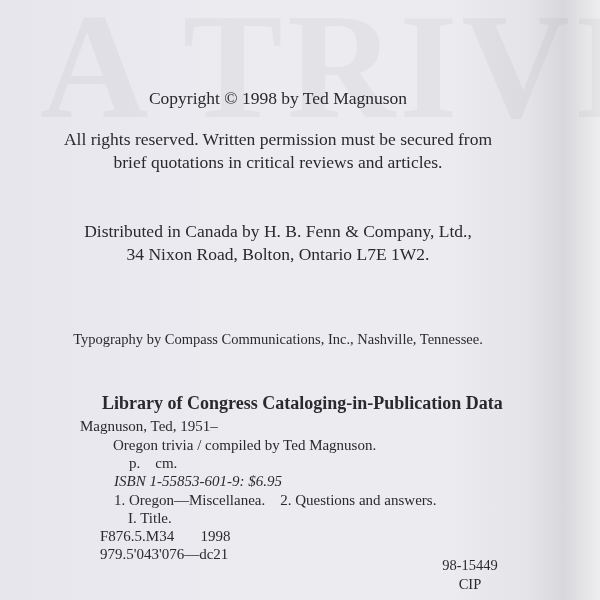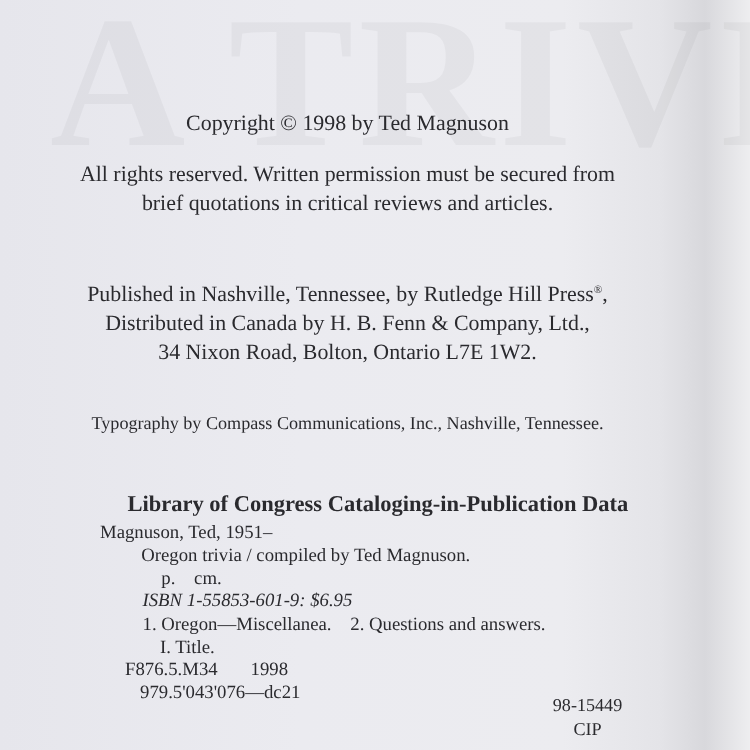--- a/index.html
+++ b/index.html
@@ -31,34 +31,33 @@
 <div class="bleed">A TRIVIA</div>
 
 <div class="line center copyright">Copyright © 1998 by Ted Magnuson</div>
 
 <div class="line center rights">
   <div>All rights reserved. Written permission must be secured from</div>
   <div>brief quotations in critical reviews and articles.</div>
 </div>
 
 <div class="line center published">
-  <div><span>Published in Nashville, Tennessee, by Rutledge Hill Press</span><span class="reg">®</span><span>,</span></div>
   <div>Distributed in Canada by H. B. Fenn &amp; Company, Ltd.,</div>
   <div>34 Nixon Road, Bolton, Ontario L7E 1W2.</div>
 </div>
 
 <div class="line center typo">Typography by Compass Communications, Inc., Nashville, Tennessee.</div>
 
 <div class="line loc-head">Library of Congress Cataloging-in-Publication Data</div>
 
 <div class="line cip" style="top:418px; left:80px;">Magnuson, Ted, 1951–</div>
 <div class="line cip" style="top:437px; left:113px;">Oregon trivia / compiled by Ted Magnuson.</div>
 <div class="line cip" style="top:455px; left:129px; white-space:pre;">p.    cm.</div>
 <div class="line cip" style="top:473px; left:114px;font-style:italic;">ISBN 1-55853-601-9: $6.95</div>
 <div class="line cip" style="top:492px; left:114px; white-space:pre;">1. Oregon—Miscellanea.    2. Questions and answers.</div>
 <div class="line cip" style="top:510px; left:100px;margin-left:28px;">I. Title.</div>
 <div class="line cip" style="top:528px; left:100px; white-space:pre;">F876.5.M34       1998</div>
-<div class="line cip" style="top:546px; left:100px;margin-left:12px;">979.5'043'076—dc21</div>
+<div class="line cip" style="top:546px; left:100px;">979.5'043'076—dc21</div>
 
 <div class="line right-block" style="top:556px;">
   <div>98-15449</div>
   <div>CIP</div>
 </div>
 
 </body></html>

